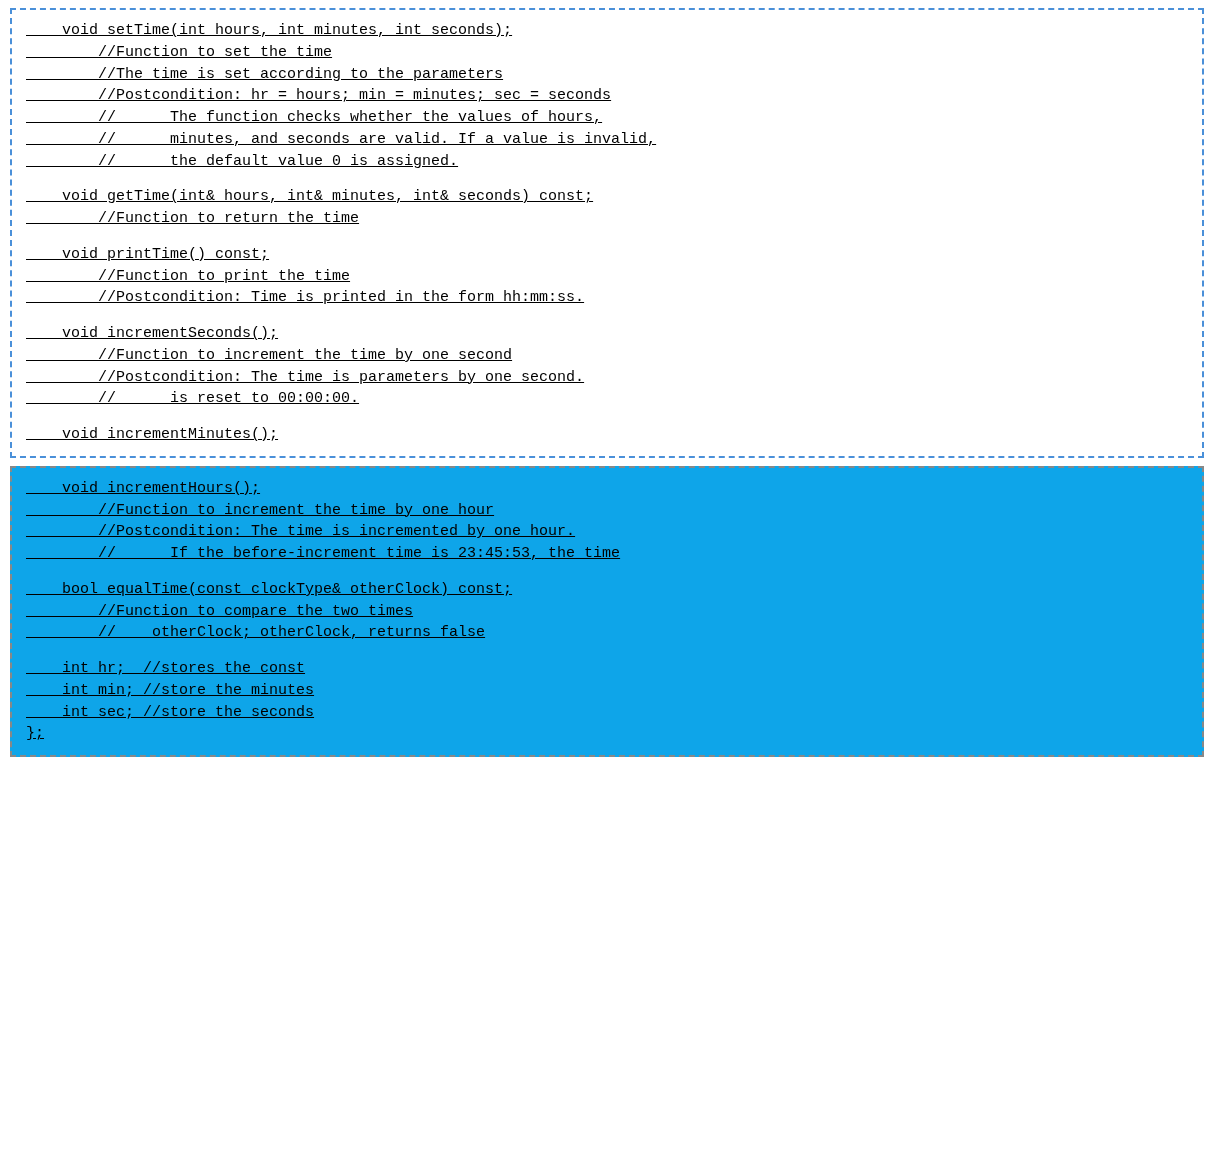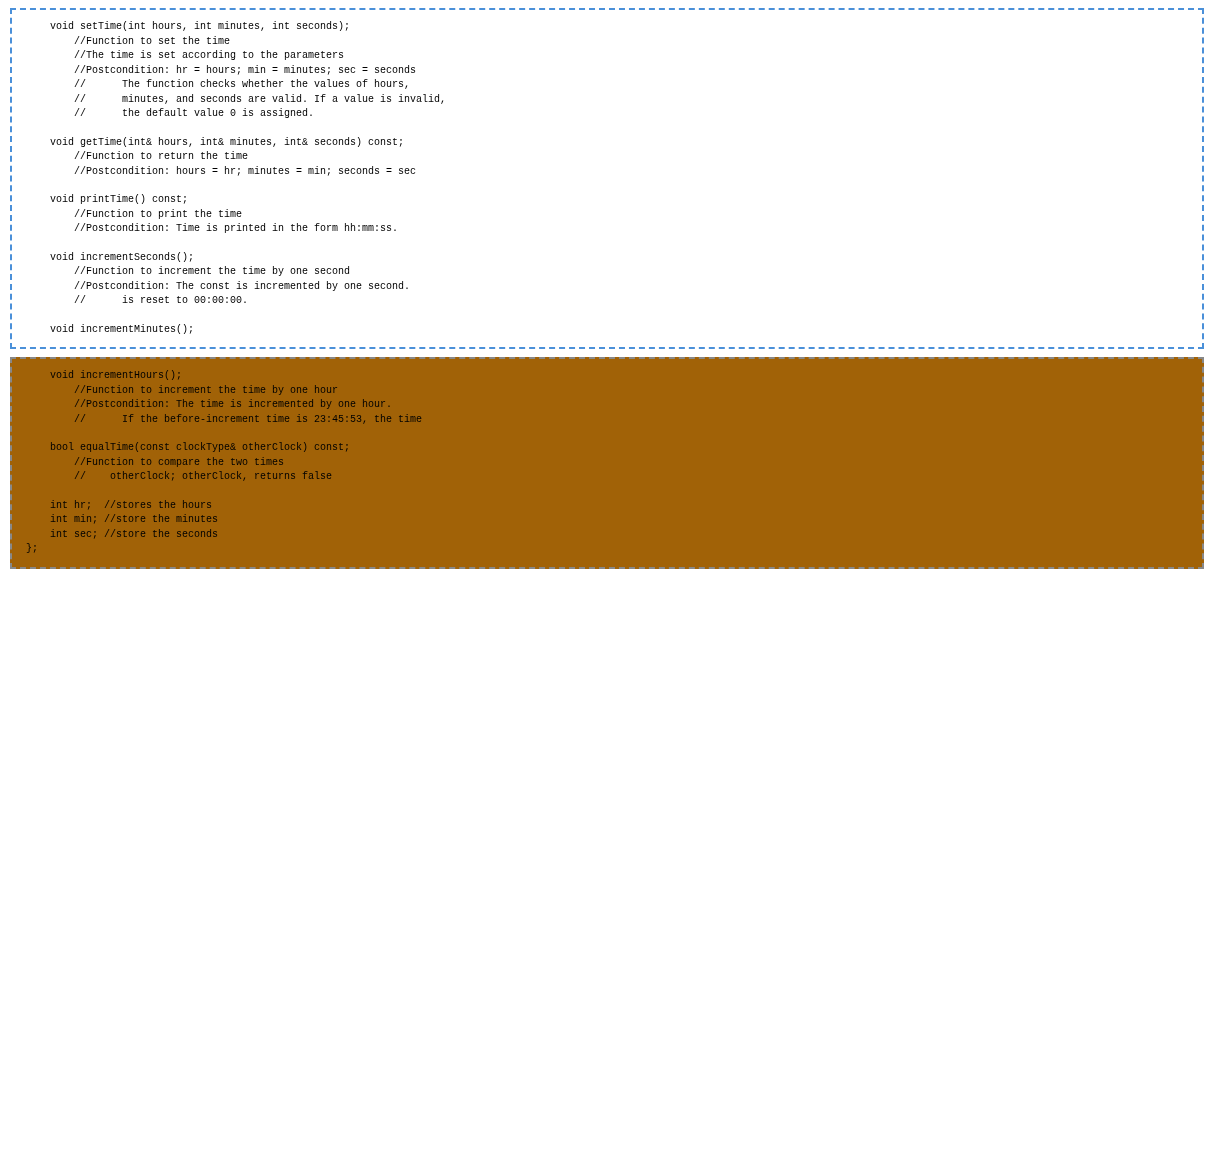--- a/index.html
+++ b/index.html
@@ -31,31 +31,32 @@
       margin: 8px 10px 0 10px;
       padding: 10px 14px 10px 14px;
       background: #ffffff;
       position: relative;
     }
 
     .code-block-bottom {
       border: 2px dashed #888888;
       margin: 8px 10px 8px 10px;
       padding: 10px 14px 10px 14px;
-      background: #a16207;
+      background: #0ea5e9;
       position: relative;
     }
 
     .code-line {
       white-space: pre;
       display: block;
       font-family: 'Courier New', Courier, monospace;
-      font-size: 10px;
+      font-size: 15px;
       line-height: 1.45;
       color: #000000;
+      text-decoration: underline;
     }
 
     .code-section {
       margin-bottom: 14px;
     }
 
     .code-section:last-child {
       margin-bottom: 0;
     }
 
@@ -76,33 +77,32 @@
       <span class="code-line">        //The time is set according to the parameters</span>
       <span class="code-line">        //Postcondition: hr = hours; min = minutes; sec = seconds</span>
       <span class="code-line">        //      The function checks whether the values of hours,</span>
       <span class="code-line">        //      minutes, and seconds are valid. If a value is invalid,</span>
       <span class="code-line">        //      the default value 0 is assigned.</span>
     </div>
 
     <div class="code-section">
       <span class="code-line">    void getTime(int&amp; hours, int&amp; minutes, int&amp; seconds) const;</span>
       <span class="code-line">        //Function to return the time</span>
-      <span class="code-line">        //Postcondition: hours = hr; minutes = min; seconds = sec</span>
     </div>
 
     <div class="code-section">
       <span class="code-line">    void printTime() const;</span>
       <span class="code-line">        //Function to print the time</span>
       <span class="code-line">        //Postcondition: Time is printed in the form hh:mm:ss.</span>
     </div>
 
     <div class="code-section">
       <span class="code-line">    void incrementSeconds();</span>
       <span class="code-line">        //Function to increment the time by one second</span>
-      <span class="code-line">        //Postcondition: The const is incremented by one second.</span>
+      <span class="code-line">        //Postcondition: The time is parameters by one second.</span>
       <span class="code-line">        //      is reset to 00:00:00.</span>
     </div>
 
     <div class="code-section">
       <span class="code-line">    void incrementMinutes();</span>
     </div>
 
   </div>
 
   <div class="code-block-bottom">
@@ -114,21 +114,21 @@
       <span class="code-line">        //      If the before-increment time is 23:45:53, the time</span>
     </div>
 
     <div class="code-section">
       <span class="code-line">    bool equalTime(const clockType&amp; otherClock) const;</span>
       <span class="code-line">        //Function to compare the two times</span>
       <span class="code-line">        //    otherClock; otherClock, returns false</span>
     </div>
 
     <div class="code-section private-section">
-      <span class="code-line">    int hr;  //stores the hours</span>
+      <span class="code-line">    int hr;  //stores the const</span>
       <span class="code-line">    int min; //store the minutes</span>
       <span class="code-line">    int sec; //store the seconds</span>
       <span class="code-line">};</span>
     </div>
 
   </div>
 
 </div>
 
 </body></html>

